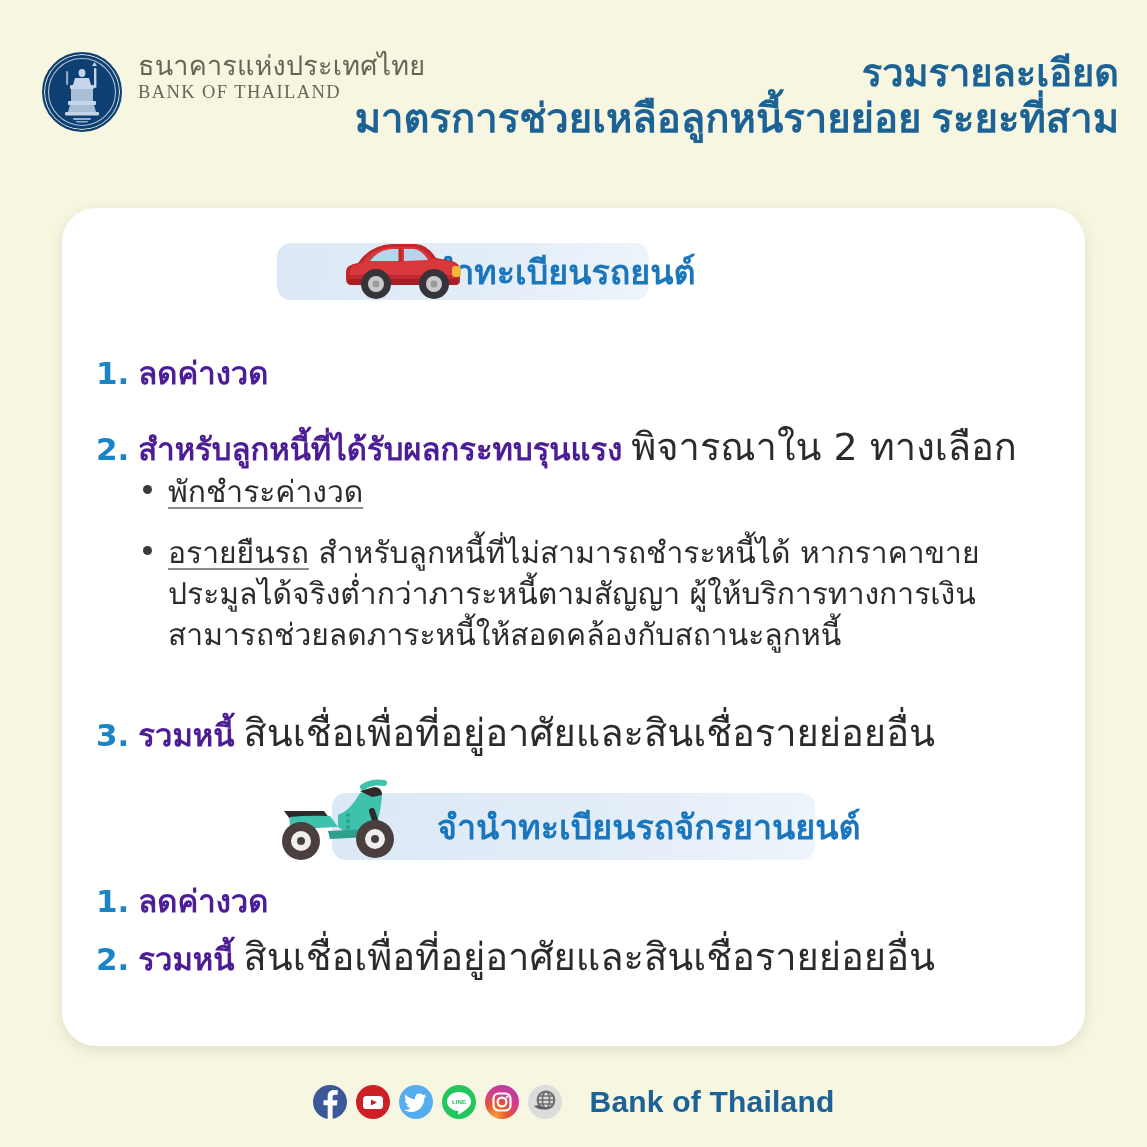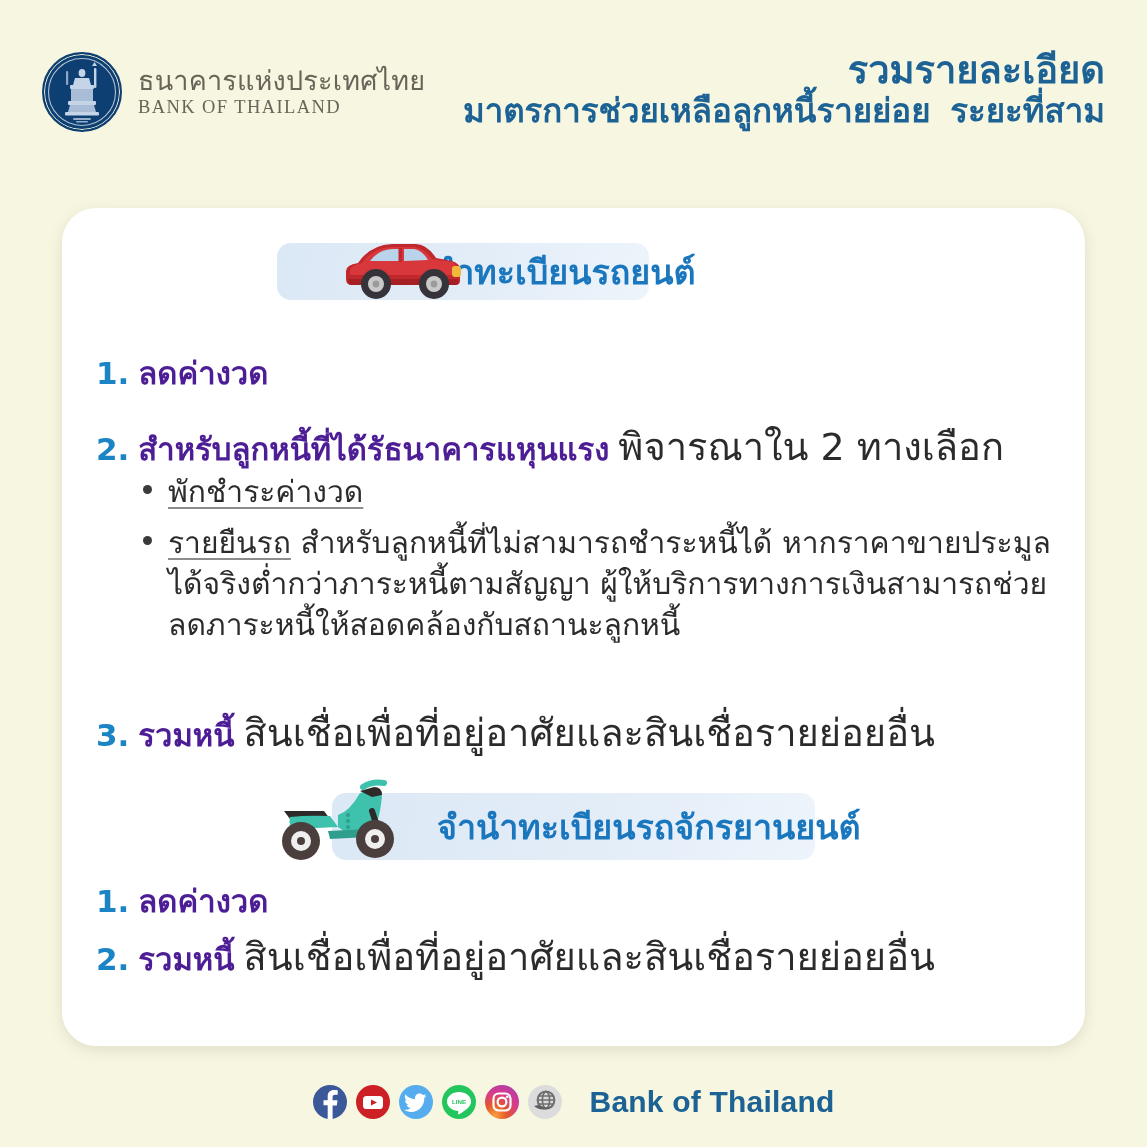--- a/index.html
+++ b/index.html
@@ -20,21 +20,21 @@
     position: absolute;
     top: 0; left: 0;
     width: 1147px;
     height: 165px;
   }
   #logo-block {
     position: absolute;
     left: 42px;
     top: 52px;
     display: flex;
-    align-items: center;
+    align-items: flex-start;
   }
   .seal {
     width: 76px;
     height: 76px;
     border-radius: 50%;
     background: #0d3f72;
     border: 2px solid #0d3f72;
     box-shadow: inset 0 0 0 3px #f7f6e1, inset 0 0 0 5px #0d3f72;
     position: relative;
     flex: none;
@@ -54,29 +54,29 @@
   #brand-en {
     font-size: 18.5px;
     color: #6a6357;
     font-family: "Liberation Serif", serif;
     letter-spacing: 1.4px;
     margin-top: 3px;
     white-space: nowrap;
   }
   #header-title {
     position: absolute;
-    right: 42px;
+    right: 28px;
     top: 52px;
     text-align: right;
     color: #1c6294;
-    font-family: Liberation Mono, monospace;
+    font-family: Liberation Serif, serif;
     font-weight: bold;
   }
   #header-title .line1 { font-size: 38px; line-height: 1.12; white-space: nowrap;}
-  #header-title .line2 { font-size: 33px; line-height: 1.18; white-space: nowrap;}
+  #header-title .line2 { font-size: 40px; line-height: 1.18; white-space: nowrap;}
 
   
   #card {
     position: absolute;
     left: 62px;
     top: 208px;
     width: 1023px;
     height: 838px;
     background: #ffffff;
     border-radius: 34px;
@@ -167,21 +167,21 @@
   .uline {
     text-decoration: underline;
     text-underline-offset: 5px;
     text-decoration-thickness: 2px;
     text-decoration-color: #8c8c8c;
   }
 
   #car-item-1 { left: 96px; top: 348px; }
   #car-item-2 { left: 96px; top: 416px; }
   #car-bullets { left: 143px; top: 471px; }
-  #car-bullet-1 { margin-bottom: 10px; }
+  #car-bullet-1 { margin-bottom: 20px; }
   #car-item-3 { left: 96px; top: 702px; }
   #moto-item-1 { left: 96px; top: 876px; }
   #moto-item-2 { left: 96px; top: 926px; }
   .abs { position: absolute; }
 
   
   #footer {
     position: absolute;
     left: 0;
     top: 1072px;
@@ -277,32 +277,32 @@
   </svg>
 </div>
 
 <div class="row abs" id="car-item-1">
   <span class="num">1.</span>
   <span class="hl">ลดค่างวด</span>
 </div>
 
 <div class="row abs" id="car-item-2">
   <span class="num">2.</span>
-  <span class="hl">สำหรับลูกหนี้ที่ได้รัธนาคารแหุนแรง</span>
+  <span class="hl">สำหรับลูกหนี้ที่ได้รับผลกระทบรุนแรง</span>
   <span class="plain">พิจารณาใน 2 ทางเลือก</span>
 </div>
 
 <div class="abs" id="car-bullets">
   <div class="bullet-row" id="car-bullet-1">
     <span class="dot"></span>
     <span class="bullet-text"><span class="uline">พักชำระค่างวด</span></span>
   </div>
   <div class="bullet-row" id="car-bullet-2">
     <span class="dot"></span>
-    <span class="bullet-text"><span class="uline">รายยืนรถ</span><span> สำหรับลูกหนี้ที่ไม่สามารถชำระหนี้ได้ หากราคาขายประมูลได้จริงต่ำกว่าภาระหนี้ตามสัญญา ผู้ให้บริการทางการเงินสามารถช่วยลดภาระหนี้ให้สอดคล้องกับสถานะลูกหนี้</span></span>
+    <span class="bullet-text"><span class="uline">อรายยืนรถ</span><span> สำหรับลูกหนี้ที่ไม่สามารถชำระหนี้ได้ หากราคาขายประมูลได้จริงต่ำกว่าภาระหนี้ตามสัญญา ผู้ให้บริการทางการเงินสามารถช่วยลดภาระหนี้ให้สอดคล้องกับสถานะลูกหนี้</span></span>
   </div>
 </div>
 
 <div class="row abs" id="car-item-3">
   <span class="num">3.</span>
   <span class="hl">รวมหนี้</span>
   <span class="plain">สินเชื่อเพื่อที่อยู่อาศัยและสินเชื่อรายย่อยอื่น</span>
 </div>
 
 <div id="badge-moto" class="badge">

